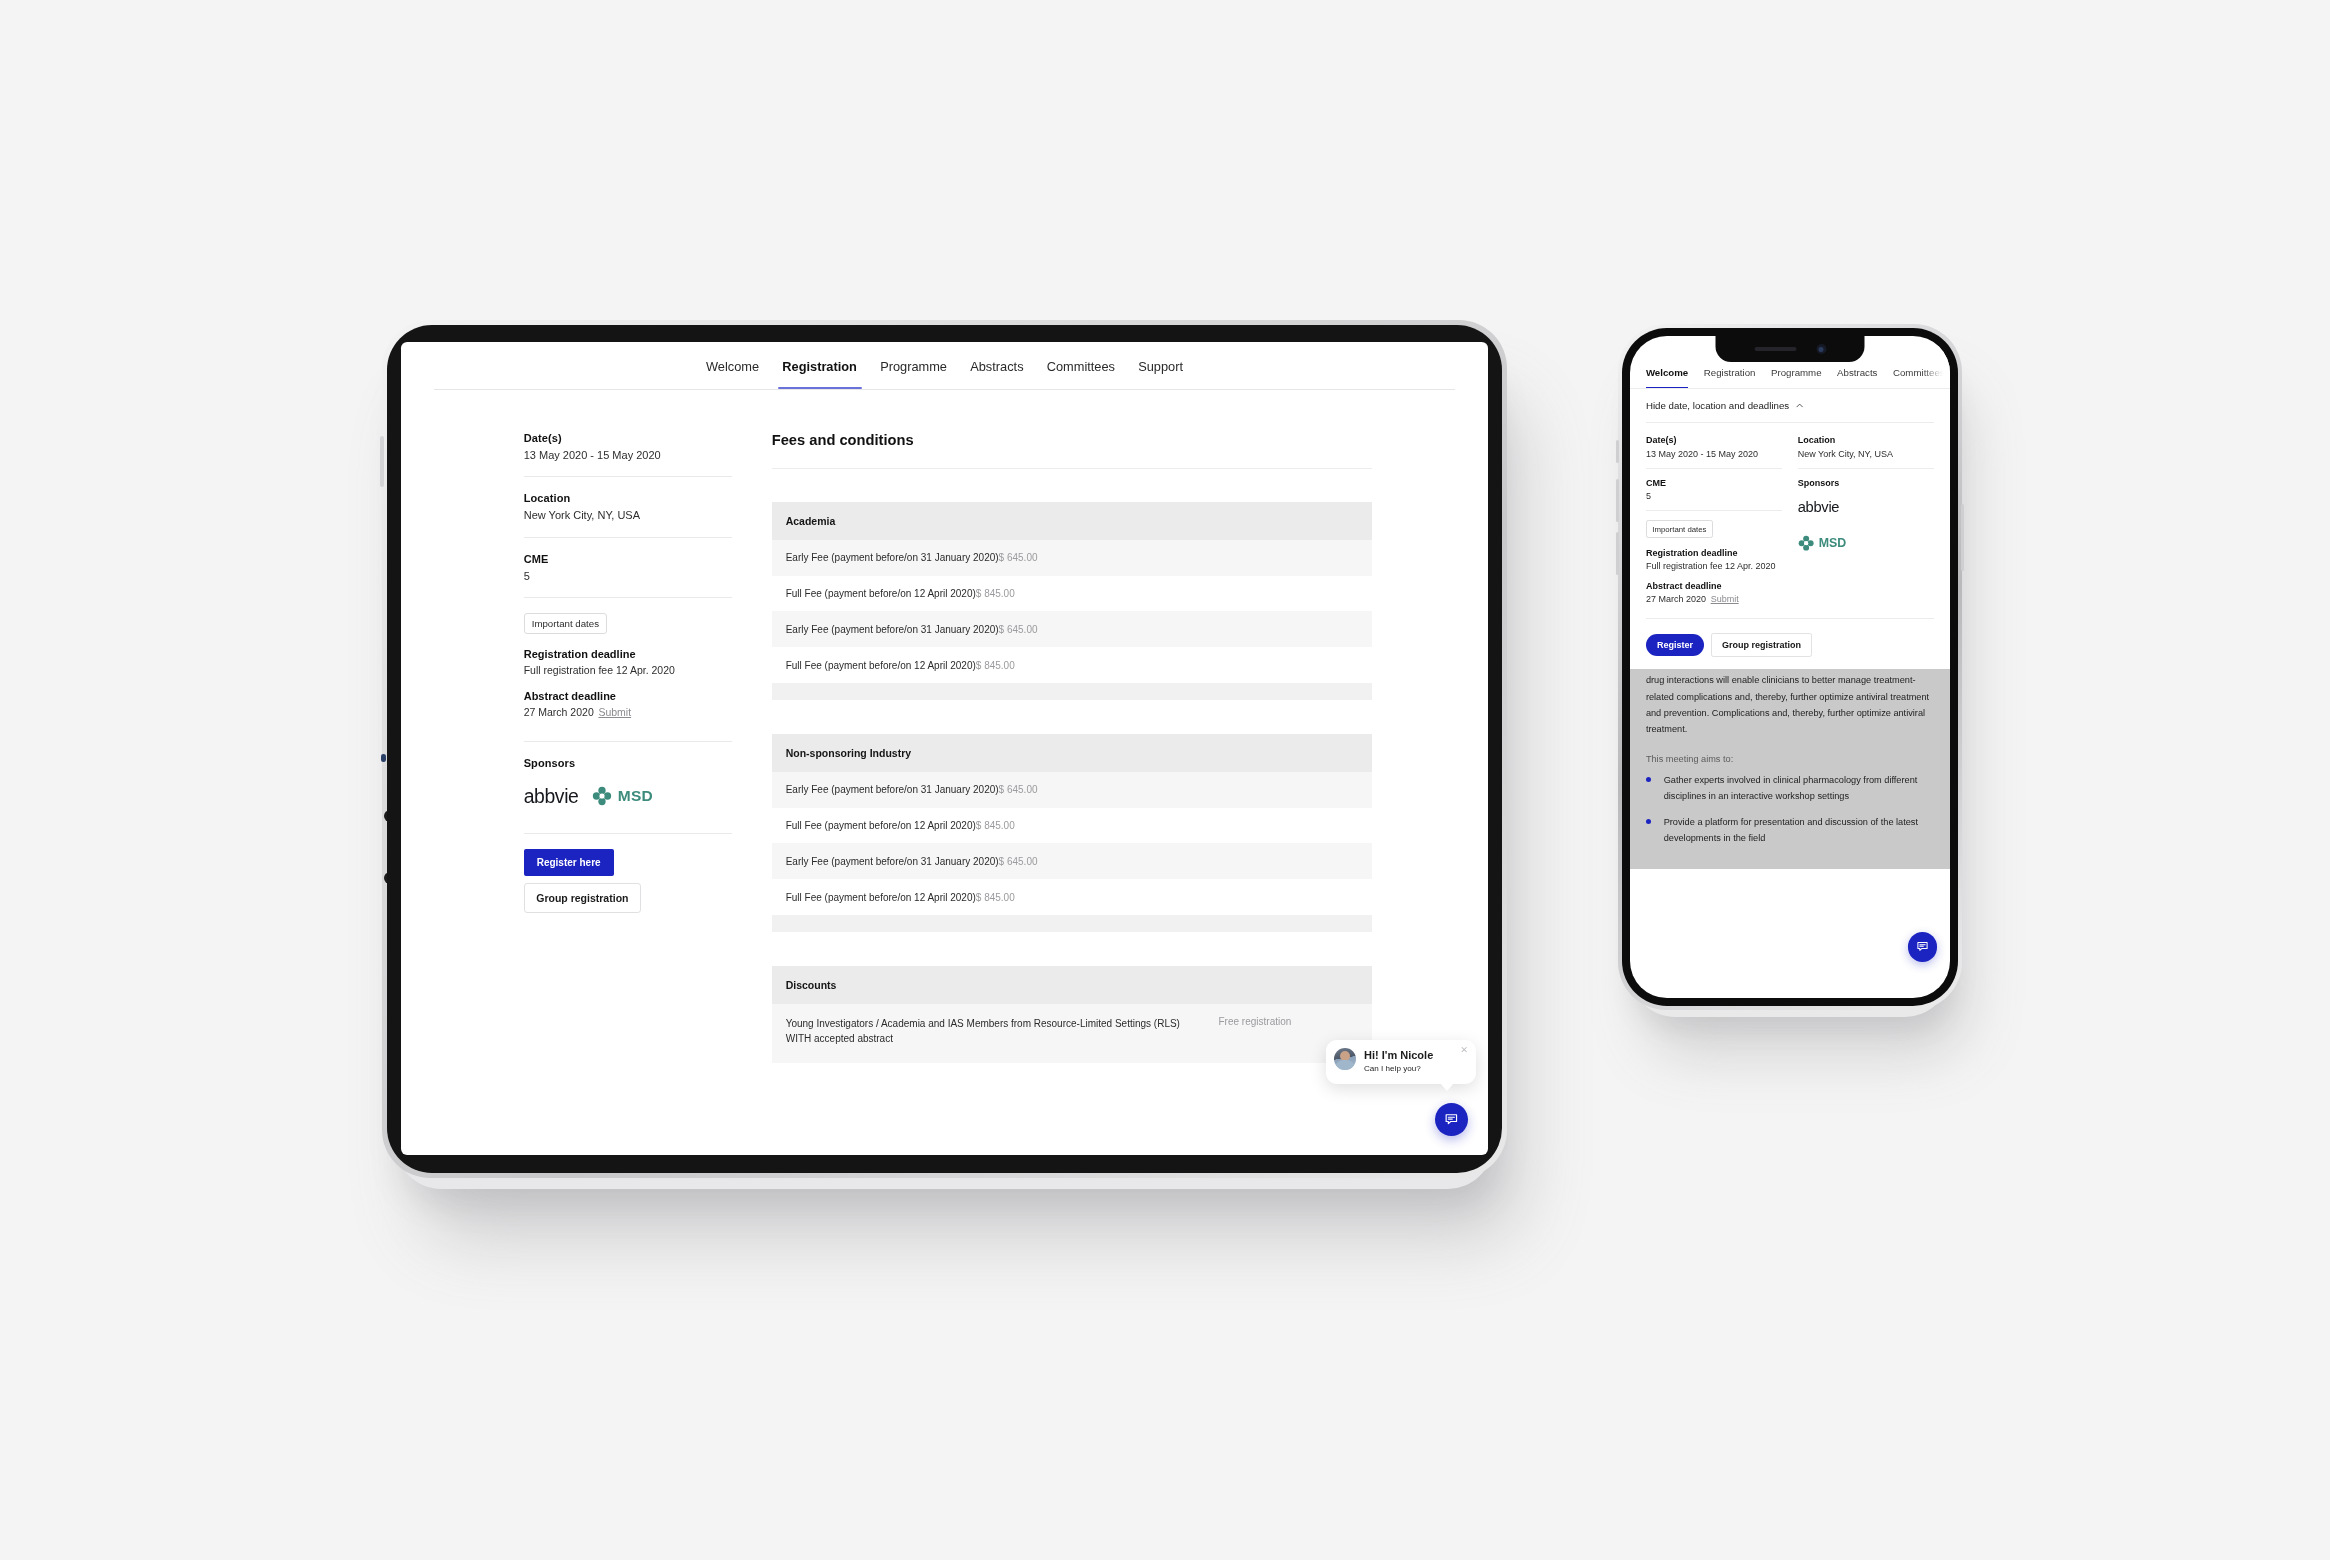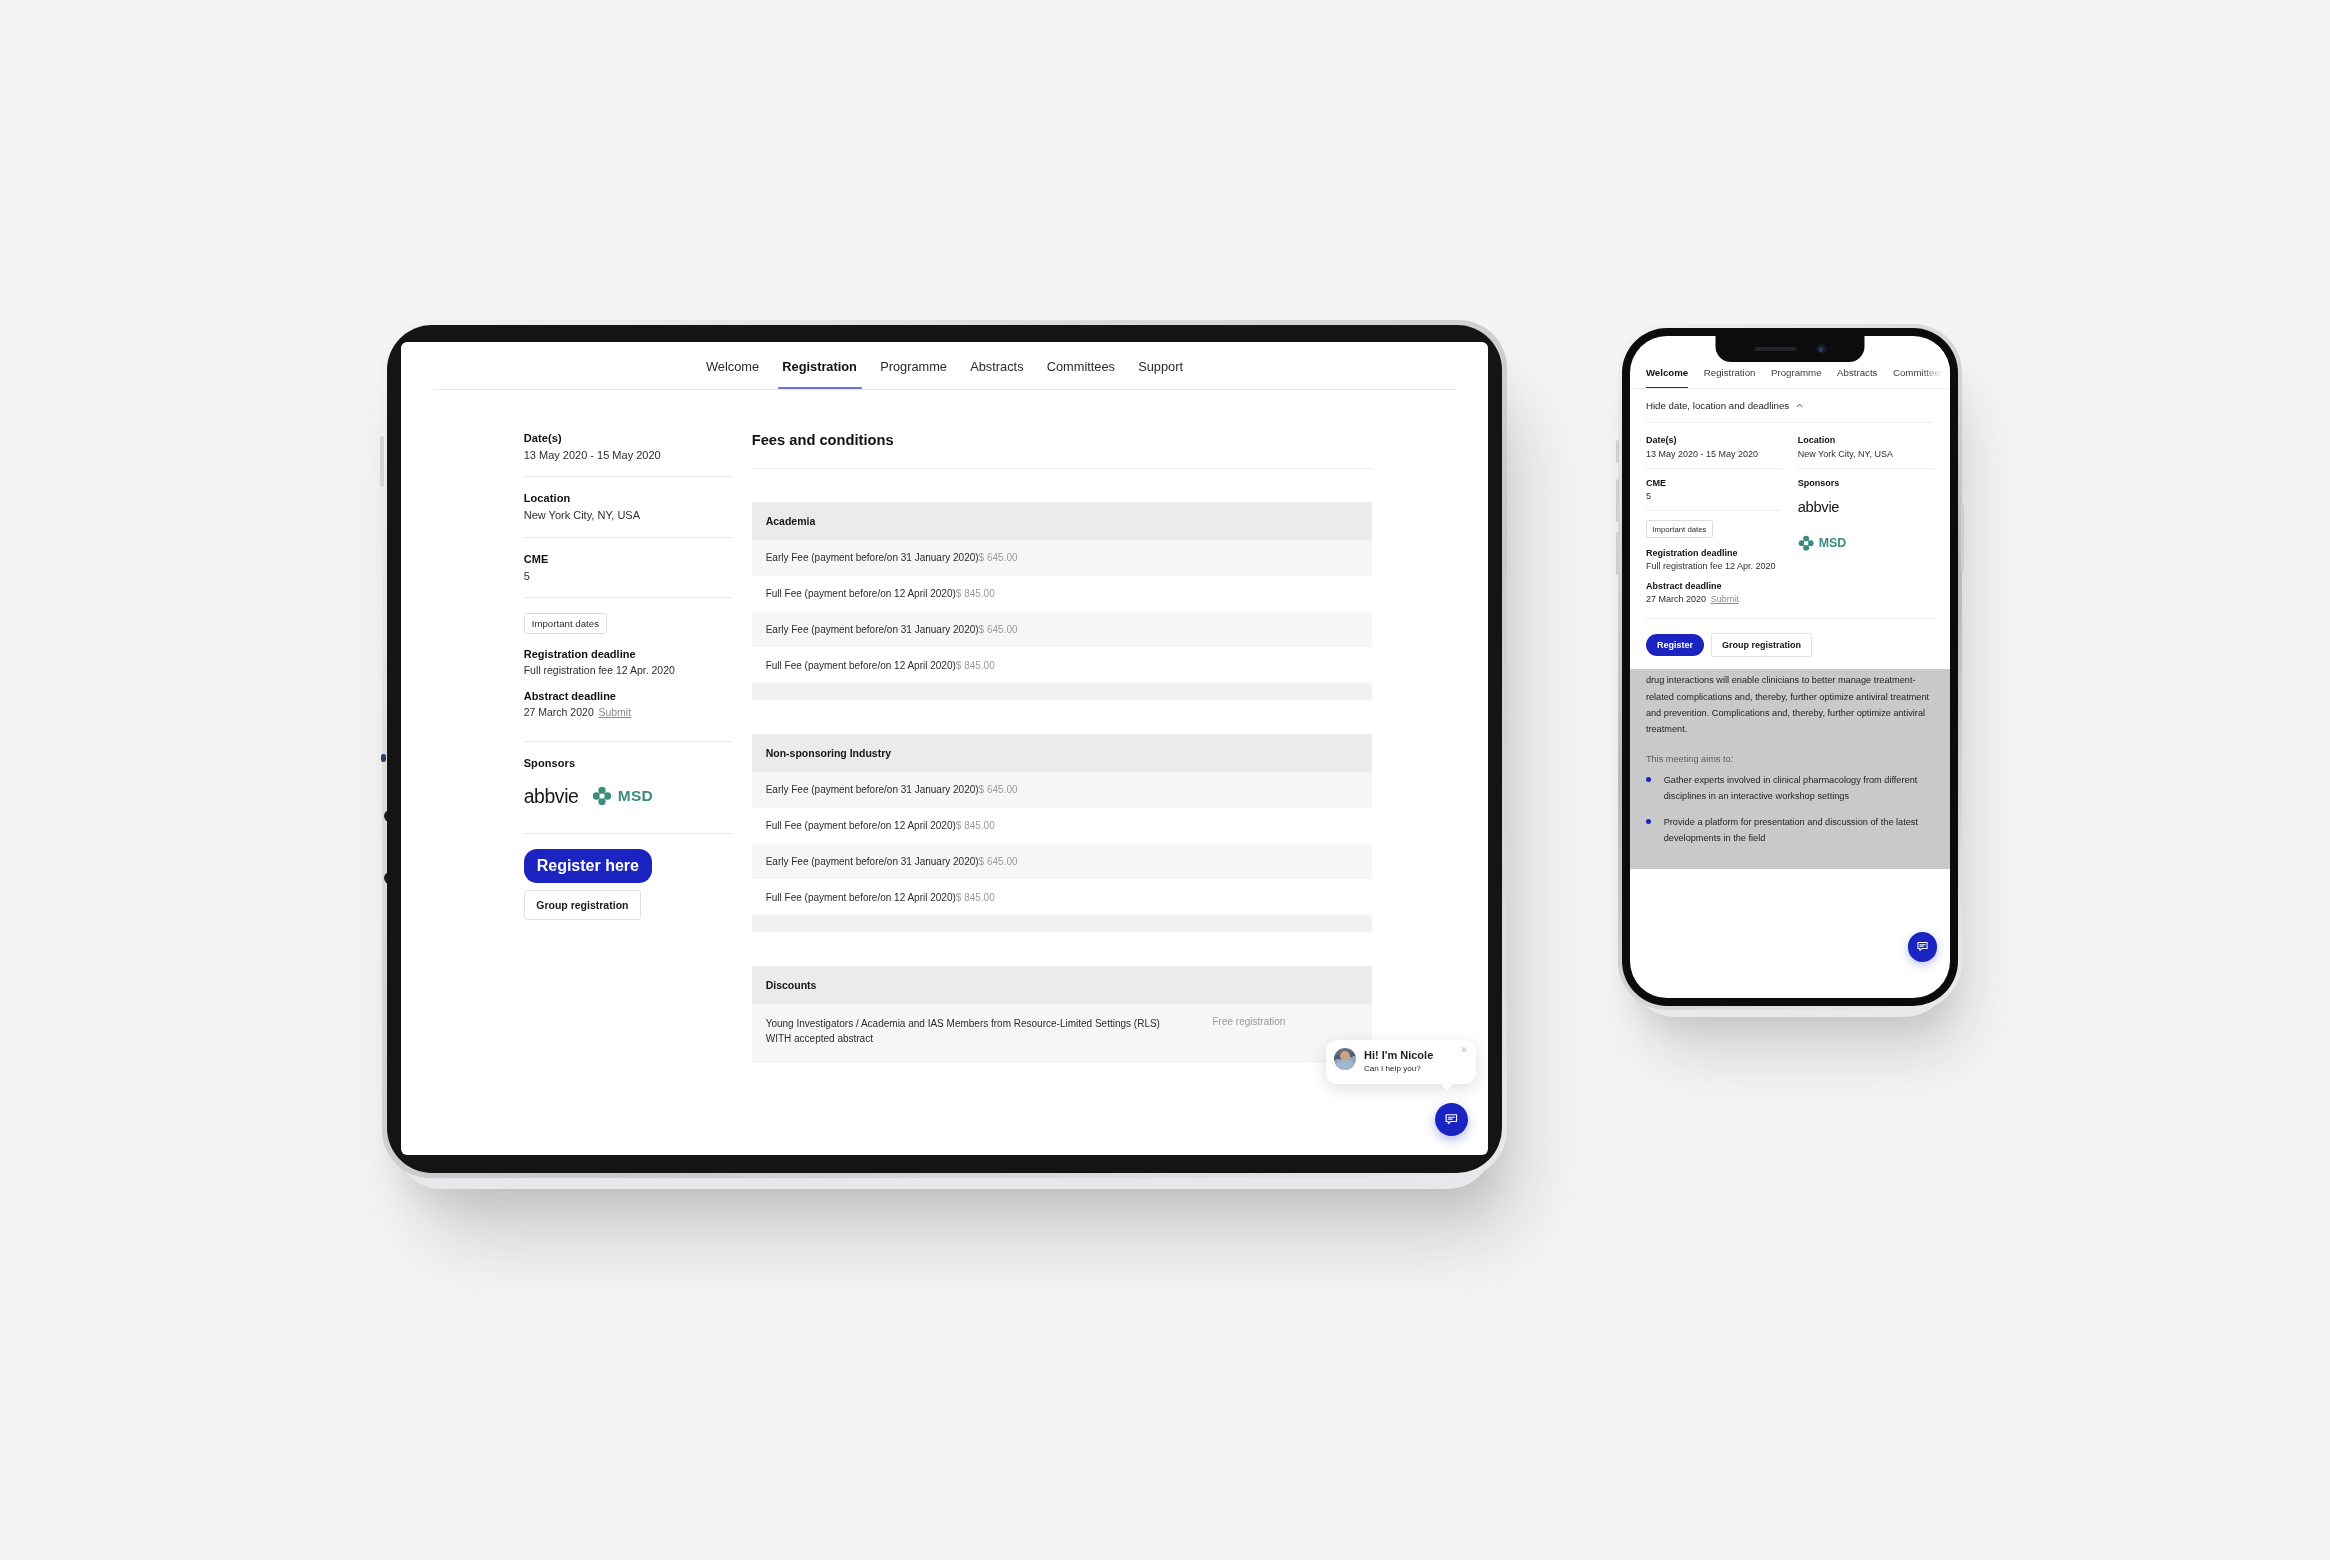--- a/index.html
+++ b/index.html
@@ -51,42 +51,42 @@
   }
   .t-nav .item { padding: 0 1.6px 15.5px 1.6px; cursor:pointer; white-space:nowrap; }
   .t-nav .item.active { font-weight: 700; color:#111; position:relative; }
   .t-nav .item.active::after {
     content:""; position:absolute; left:-3.1px; right:-3.1px; bottom:0; height:2.3px; background:#6872d8; border-radius:1.6px;
   }
   .t-nav-rule { height:0.8px; background:#e6e6e8; margin: 0 33px 0 33px; }
 
   .t-body { display:flex; padding: 42px 0 0 0; }
   .t-side { width: 208px; margin-left: 123px; flex:none; }
-  .t-main { flex:1; margin-left: 20px; margin-right: 116px; }
+  .t-main { flex:1; margin-left: 40px; margin-right: 116px; }
 
   .s-label { font-size:11px; font-weight:700; color:#111; letter-spacing:0.1px; }
   .s-value { font-size:11px; color:#2e2e2e; margin-top:4.7px; }
   .s-rule { height:0.8px; background:#e9e9eb; margin:15.5px 0 15.5px 0; }
   .s-chip {
     display:inline-block; border:0.8px solid #dcdcde; border-radius:3.1px;
     padding:3.9px 7px; font-size:9.7px; color:#2d2d2d; background:#fff;
   }
   .s-blk { margin-top:14px; }
   .s-sub { font-size:11px; font-weight:700; color:#111; }
   .s-sub-v { font-size:10.5px; color:#2e2e2e; margin-top:3.9px; }
   .s-link { color:#8a8a8f; text-decoration:underline; margin-left:4.7px; font-size:10.5px; }
 
   .logos { display:flex; align-items:center; gap:14px; margin-top:15.5px; }
   .abbvie { font-size:19.4px; letter-spacing:-0.4px; color:#16181d; font-weight:400; font-family:"Liberation Sans",sans-serif; }
   .msd { display:flex; align-items:center; gap:5.4px; }
   .msd-word { color:#3c8b7c; font-weight:800; font-size:15.5px; letter-spacing:0.2px; }
 
   .btn-primary {
-    display:inline-block; background:#1b23c0; color:#fff; font-size:16px; font-weight:700;
-    padding:7.8px 13px; border-radius:13px; border:none; cursor:pointer;
+    display:inline-block; background:#1b23c0; color:#fff; font-size:10px; font-weight:700;
+    padding:7.8px 13px; border-radius:2px; border:none; cursor:pointer;
   }
   .btn-ghost {
     display:inline-block; background:#fff; color:#1b1b1b; font-size:10.5px; font-weight:600;
     padding:7.8px 11.6px; border-radius:3.1px; border:0.8px solid #e0e0e2; cursor:pointer; margin-top:7.8px;
   }
 
   .t-h1 { font-size:14.7px; font-weight:700; color:#111; }
   .t-h1-rule { height:0.8px; background:#ececee; margin:20px 0 33px 0; }
 
   .fee-card { margin-bottom: 34px; }

